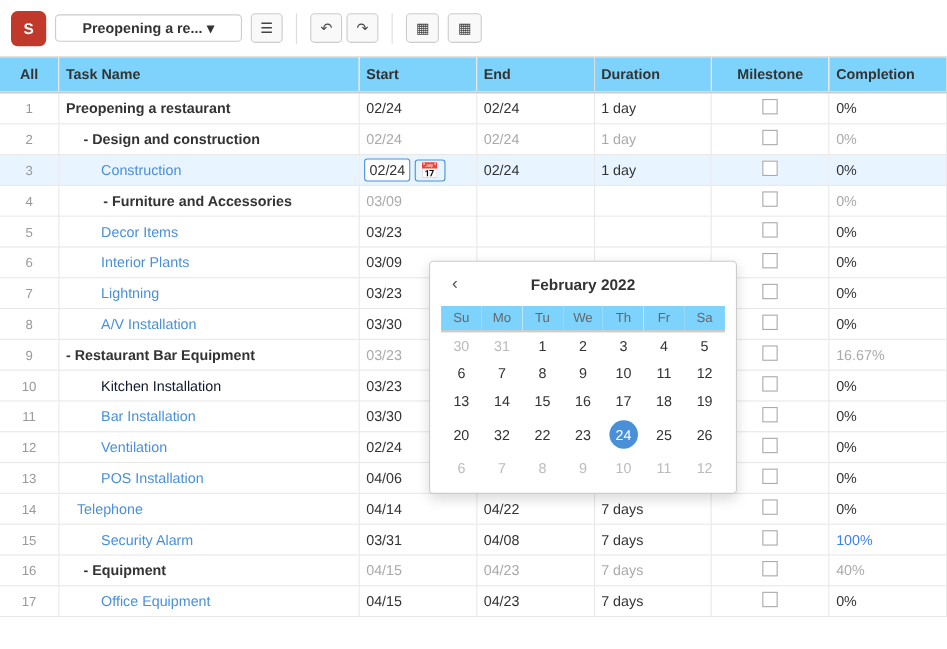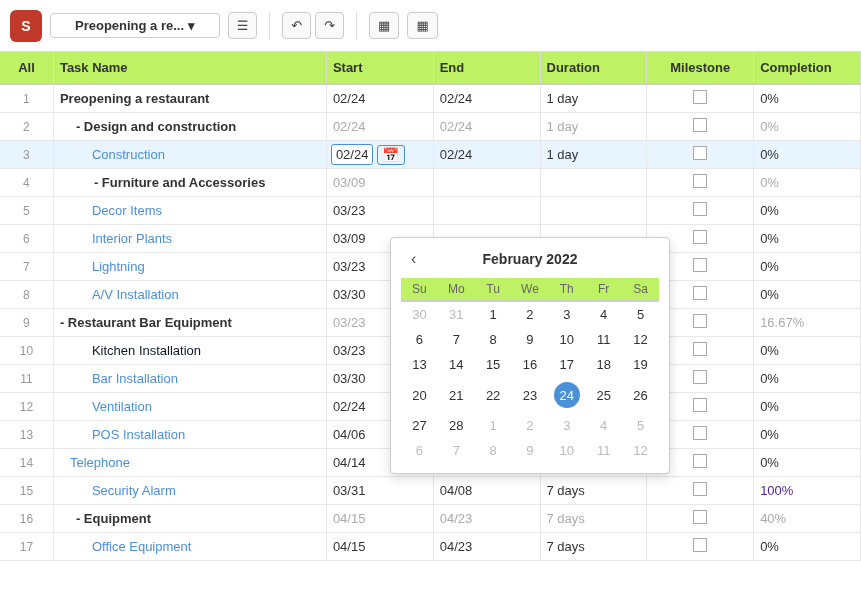--- a/index.html
+++ b/index.html
@@ -43,21 +43,21 @@
     .table-container {
       overflow: hidden;
       position: relative;
     }
     table {
       border-collapse: collapse;
       width: 100%;
       table-layout: fixed;
     }
     thead tr {
-      background: #bef264;
+      background: #7dd3fc;
       border-bottom: 2px solid #ccc;
       border-radius: 14px;
     }
     th {
       padding: 8px 6px;
       text-align: left;
       font-size: 13px;
       font-weight: bold;
       color: #333;
       border-right: 1px solid #ddd;
@@ -344,21 +344,21 @@
           <td class="center"><div class="cb"></div></td>
           <td>0%</td>
         </tr>
         <tr class="row-normal">
           <td class="num">15</td>
           <td style="padding-left: 38px; color: rgb(74, 144, 217);">Security Alarm</td>
           <td>03/31</td>
           <td>04/08</td>
           <td>7 days</td>
           <td class="center"><div class="cb"></div></td>
-          <td style="color: #4c1d95;">100%</td>
+          <td style="color: #3b82f6;">100%</td>
         </tr>
         <tr class="row-normal">
           <td class="num">16</td>
           <td style="padding-left: 22px; font-weight: bold; color: rgb(51, 51, 51);">- Equipment</td>
           <td style="color: rgb(170, 170, 170);">04/15</td>
           <td style="color: rgb(170, 170, 170);">04/23</td>
           <td style="color: rgb(170, 170, 170);">7 days</td>
           <td class="center"><div class="cb"></div></td>
           <td style="color: rgb(170, 170, 170);">40%</td>
         </tr>
@@ -415,35 +415,26 @@
             <td>13</td>
             <td>14</td>
             <td>15</td>
             <td>16</td>
             <td>17</td>
             <td>18</td>
             <td>19</td>
           </tr>
           <tr>
             <td>20</td>
-            <td>21</td>
+            <td>32</td>
             <td>22</td>
             <td>23</td>
             <td><span class="cal-day-today">24</span></td>
             <td>25</td>
             <td>26</td>
-          </tr>
-          <tr>
-            <td>27</td>
-            <td>28</td>
-            <td class="other-month">1</td>
-            <td class="other-month">2</td>
-            <td class="other-month">3</td>
-            <td class="other-month">4</td>
-            <td class="other-month">5</td>
           </tr>
           <tr>
             <td class="other-month">6</td>
             <td class="other-month">7</td>
             <td class="other-month">8</td>
             <td class="other-month">9</td>
             <td class="other-month">10</td>
             <td class="other-month">11</td>
             <td class="other-month">12</td>
           </tr>

